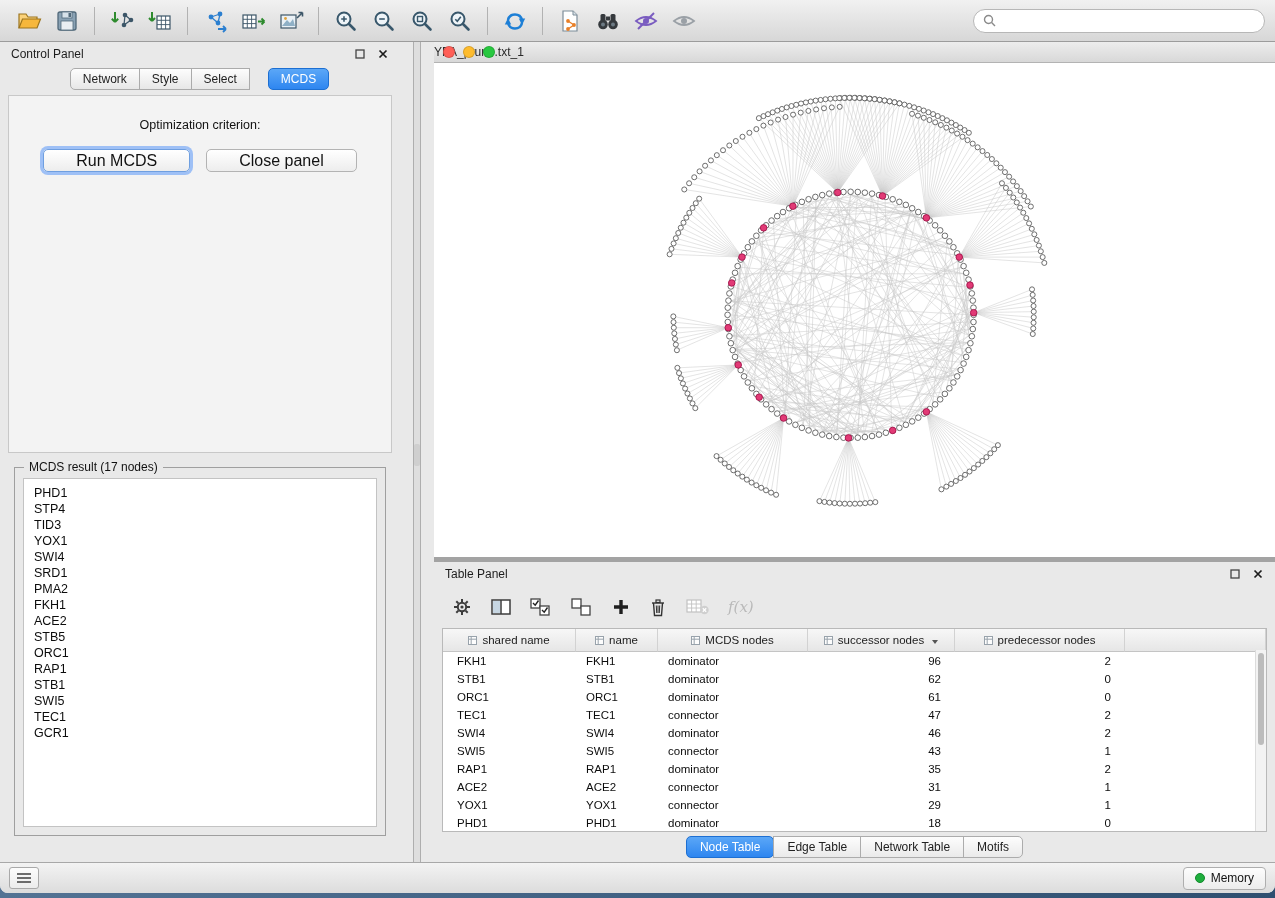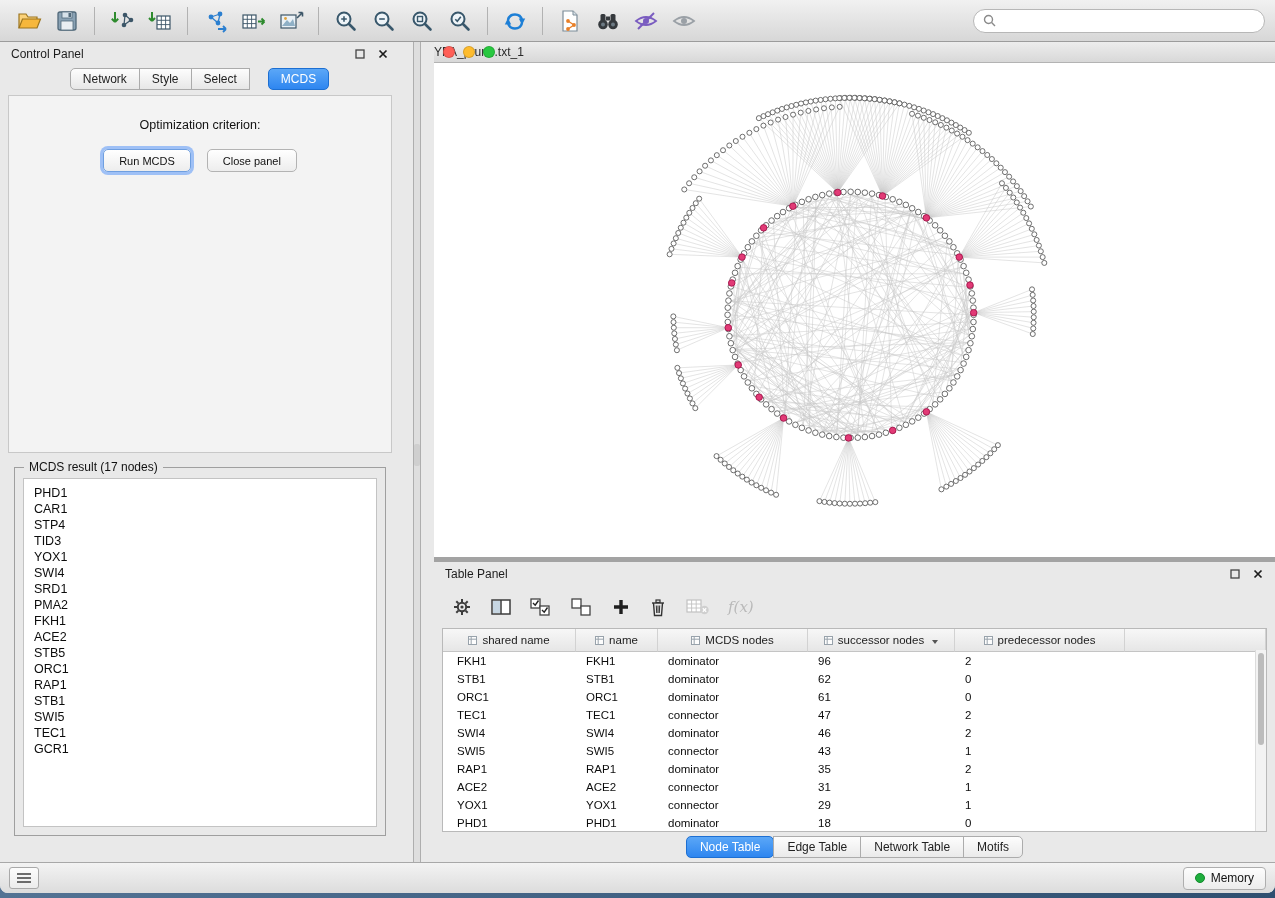--- a/index.html
+++ b/index.html
@@ -53,21 +53,21 @@
     width:316px;height:23px;margin:9px auto 0;background:#fff;border:1px solid #b2b2b2;
     border-radius:5px;display:flex;align-items:center;padding-left:9px;position:relative;
     font-size:12px;box-sizing:border-box;box-shadow:0 1px 1px rgba(0,0,0,.06);
   }
   .combo-arrows{
     position:absolute;right:1px;top:1px;bottom:1px;width:17px;border-radius:0 4px 4px 0;
     background:linear-gradient(#6fb2f8,#1f78e8);display:flex;align-items:center;justify-content:center;
   }
   .btn-row{display:flex;justify-content:center;gap:16px;margin-top:17px;}
   .btn{
-    height:23px;padding:0 15px;font-size:11px;color:#111;border:1px solid #b3b3b3;border-radius:5px;
+    height:23px;padding:0 32px;font-size:16px;color:#111;border:1px solid #b3b3b3;border-radius:5px;
     background:linear-gradient(#ffffff,#ededed);font-family:"Liberation Sans",sans-serif;
   }
   .btn.focus{box-shadow:0 0 0 3px rgba(88,150,248,.55);border-color:#6f9fe0;}
   .result-group{margin:14px 14px 26px 14px;flex:1;border:1px solid #9f9f9f;position:relative;min-height:0;}
   .result-legend{position:absolute;top:-8px;left:9px;background:#e9e9e9;padding:0 5px;font-size:12px;color:#111;text-align:right;}
   .result-list{
     position:absolute;left:8px;right:8px;top:10px;bottom:8px;background:#fff;border:1px solid #c3c3c3;
     padding:6px 10px;overflow:hidden;font-size:12.5px;line-height:16px;color:#0c0c0c;
   }
   
@@ -94,21 +94,21 @@
   table{width:100%;border-collapse:separate;border-spacing:0;table-layout:fixed;font-size:11.5px;}
   col.c0{width:133px}col.c1{width:82px}col.c2{width:150px}col.c3{width:147px}col.c4{width:170px}col.c5{width:auto}
   th{
     height:20px;font-weight:400;text-align:center;color:#1c1c1c;white-space:nowrap;overflow:hidden;
     background:linear-gradient(#f7f7f7,#e6e6e6);border-right:1px solid #d2d2d2;border-bottom:1px solid #c4c4c4;
   }
   th .hicon{vertical-align:-1px;margin-right:5px;}
   .hdr-arrow{display:inline-block;margin-left:8px;width:0;height:0;border-left:3.5px solid transparent;border-right:3.5px solid transparent;border-top:4.5px solid #555;}
   td{height:16px;padding:1px 10px;white-space:nowrap;overflow:hidden;color:#0d0d0d;}
   td:first-child{padding-left:14px;}
-  td.num{text-align:left;padding-right:14px;}
+  td.num{text-align:right;padding-right:14px;}
   .vscroll{position:absolute;right:0;top:21px;bottom:0;width:10px;background:#f3f3f3;border-left:1px solid #dcdcdc;}
   .vscroll .thumb{position:absolute;left:2px;width:6px;top:3px;height:92px;background:#bcbcbc;border-radius:3px;}
   .tp-tabs{flex:0 0 30px;display:flex;justify-content:center;align-items:center;}
   .ttab{
     font-size:12px;padding:3px 13px;border:1px solid #acacac;margin-left:-1px;
     background:linear-gradient(#fdfdfd,#eaeaea);color:#222;cursor:default;
   }
   .ttab:first-child{border-radius:5px 0 0 5px;margin-left:0;}
   .ttab:last-child{border-radius:0 5px 5px 0;}
   .ttab.active{background:linear-gradient(#5ba7f7,var(--accent,#2e86f0));color:#fff;border-color:#1d6fd2;border-radius:5px;}
@@ -308,21 +308,20 @@
         <div class="opt-label">Optimization criterion:</div>
         <div class="btn-row">
           <button class="btn focus">Run MCDS</button>
           <button class="btn">Close panel</button>
         </div>
       </div>
       <div class="result-group">
         <span class="result-legend">MCDS result (17 nodes)</span>
         <div class="result-list">
             <div class="result-item">PHD1</div>
-            <div class="result-item">CAR1</div>
             <div class="result-item">STP4</div>
             <div class="result-item">TID3</div>
             <div class="result-item">YOX1</div>
             <div class="result-item">SWI4</div>
             <div class="result-item">SRD1</div>
             <div class="result-item">PMA2</div>
             <div class="result-item">FKH1</div>
             <div class="result-item">ACE2</div>
             <div class="result-item">STB5</div>
             <div class="result-item">ORC1</div>

